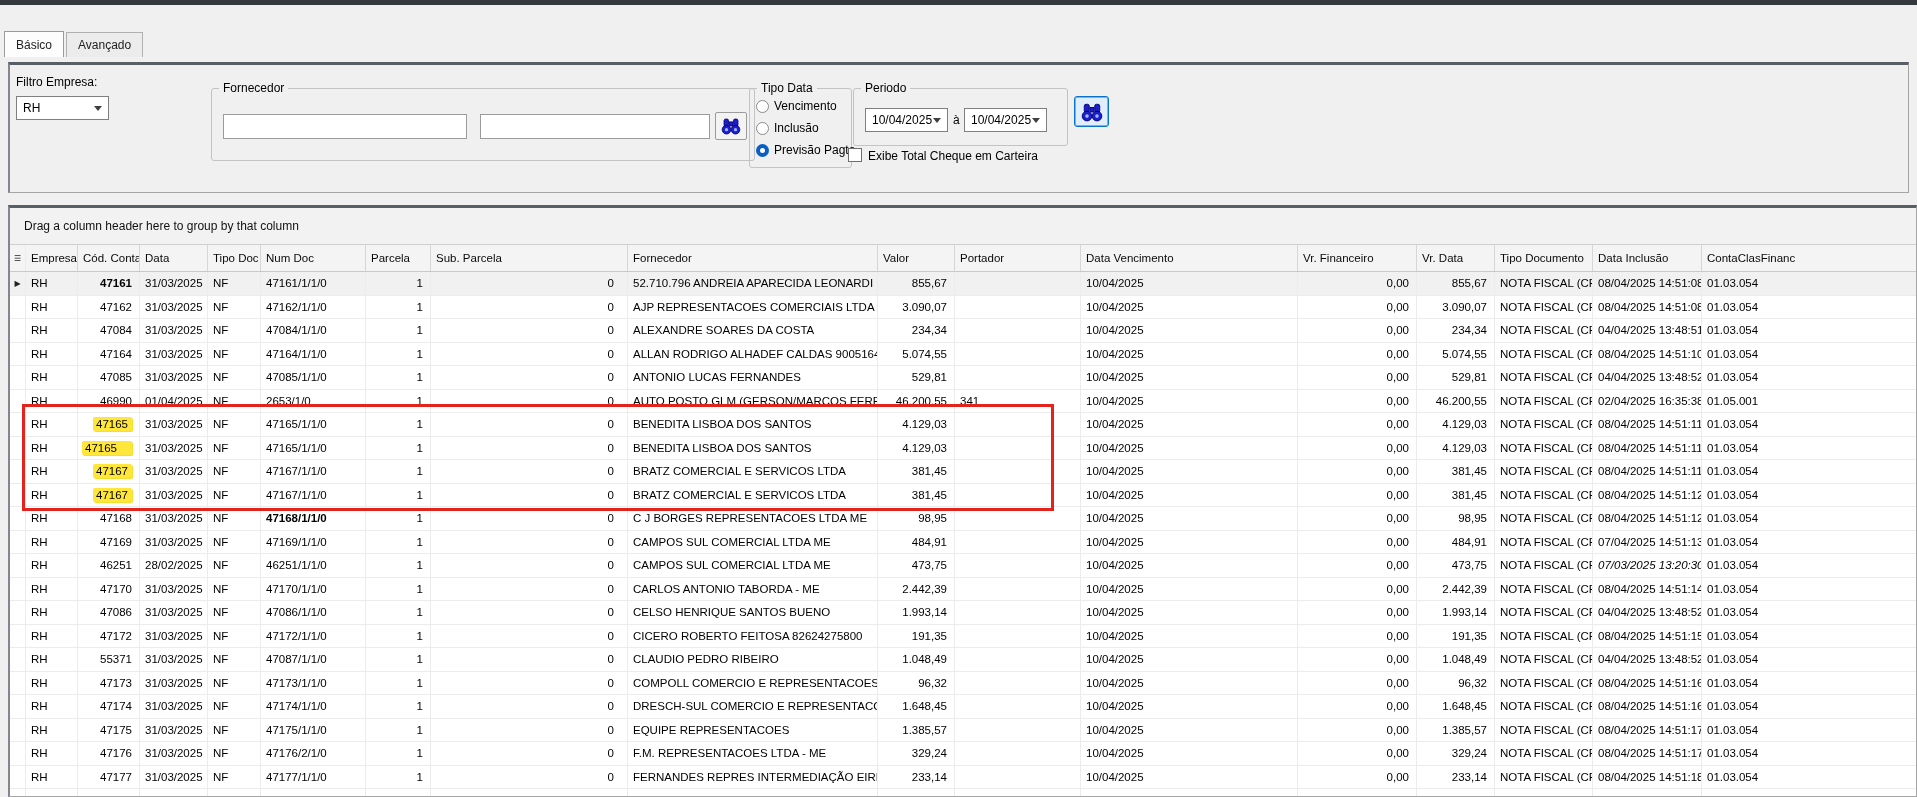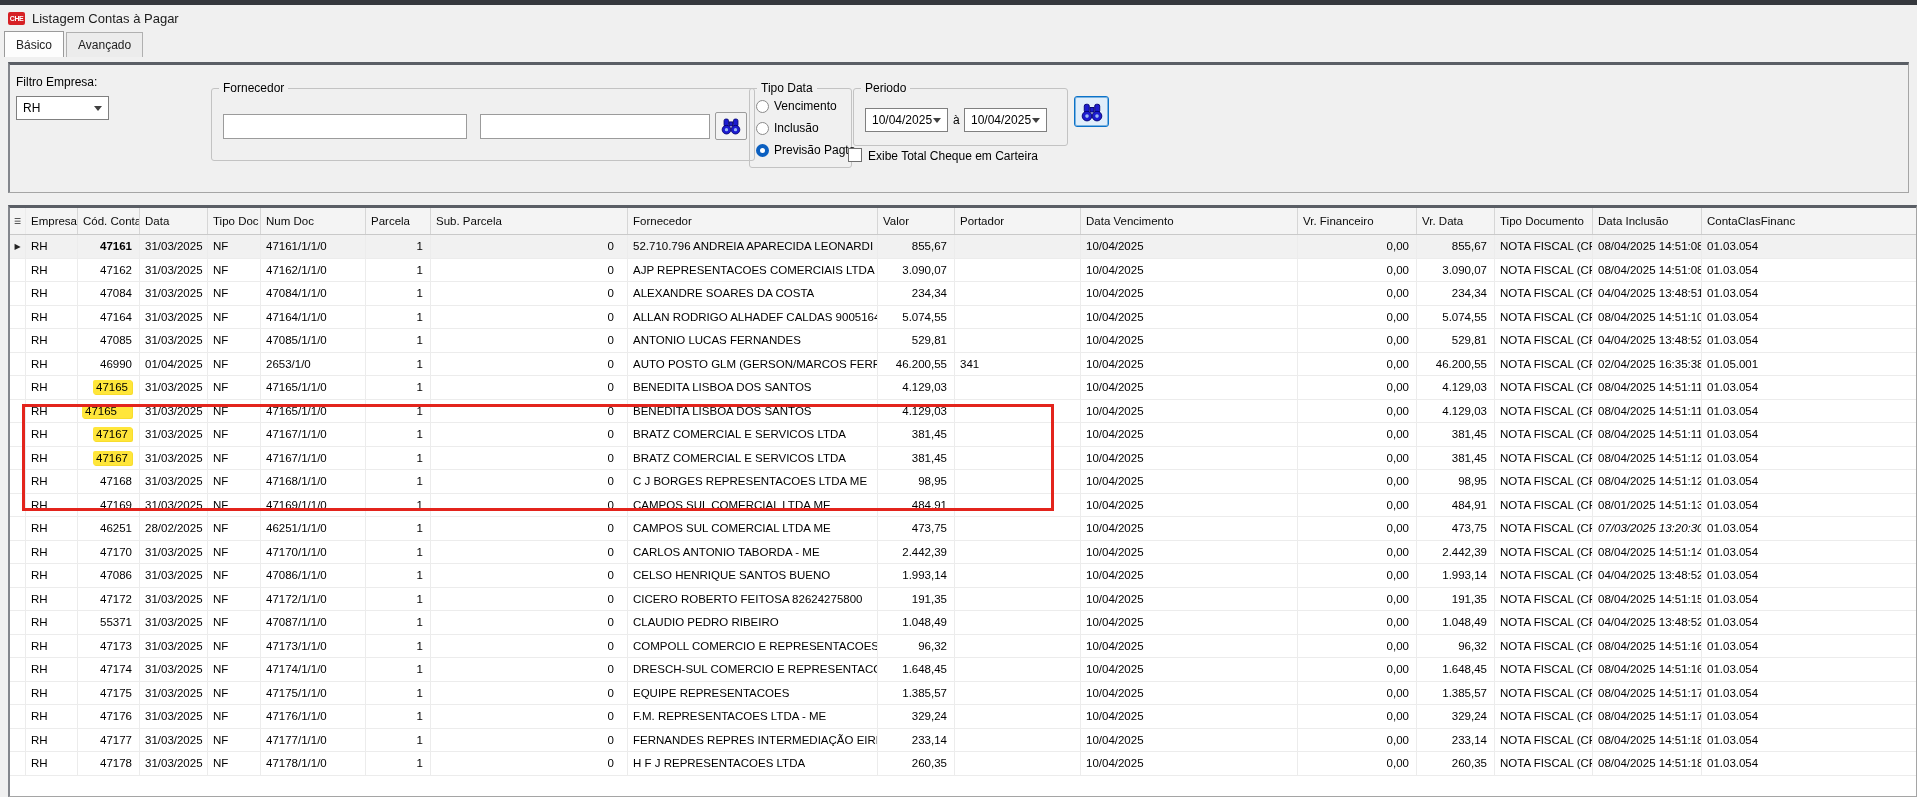--- a/index.html
+++ b/index.html
@@ -47,24 +47,20 @@
   .hl{background:#ffe63a;padding:1px 4px 1px 3px;border-radius:2px;box-shadow:1px 1px 0 #f8dd2e;}
   .hl.ext{padding-right:15px;}
   .binoc{display:block;}
 </style>
 </head>
 <body>
 
 <div class="screen">
   <div class="top-strip"></div>
 
-  <div class="titlebar">
-    <span class="app-icon">CHE</span>
-    <span class="title-text">Listagem Contas à Pagar</span>
-  </div>
 
   <div class="tabstrip">
     <div class="tab active">Básico</div>
     <div class="tab">Avançado</div>
   </div>
 
   <div class="panel filter-panel">
     <div class="flabel" style="left:6px;top:10px;">Filtro Empresa:</div>
     <div class="combo" style="left:6px;top:31px;width:93px;height:24px;">
       <span>RH</span>
@@ -132,20 +128,21 @@
         <circle cx="7.5" cy="15.5" r="2" fill="#9db9f2"></circle>
         <circle cx="18.5" cy="15.5" r="2" fill="#9db9f2"></circle>
       </svg>
     </div>
 
     <span class="cbox" style="left:838px;top:83px;"></span>
     <span class="flabel" style="left:858px;top:84px;">Exibe Total Cheque em Carteira</span>
   </div>
 
   <div class="panel grid-panel">
+    <div class="group-bar">Drag a column header here to group by that column</div>
     <div class="hdr-row" id="hdr-row">
         <div class="ind-cell" style="background: rgb(244, 244, 244);">☰</div>
         <div class="hdr-cell" style="width: 52px;">Empresa</div>
         <div class="hdr-cell" style="width: 62px;">Cód. Contas</div>
         <div class="hdr-cell" style="width: 68px;">Data</div>
         <div class="hdr-cell" style="width: 53px;">Tipo Doc</div>
         <div class="hdr-cell" style="width: 105px;">Num Doc</div>
         <div class="hdr-cell" style="width: 65px;">Parcela</div>
         <div class="hdr-cell" style="width: 197px;">Sub. Parcela</div>
         <div class="hdr-cell" style="width: 250px;">Fornecedor</div>
@@ -356,21 +353,21 @@
           <div class="cell l" style="width: 98px;">NOTA FISCAL (CP)</div>
           <div class="cell l" style="width: 109px;">08/04/2025 14:51:12</div>
           <div class="cell l" style="width: 233px;">01.03.054</div>
         </div>
         <div class="grid-row">
           <div class="ind-cell"></div>
           <div class="cell l" style="width: 52px;">RH</div>
           <div class="cell r" style="width: 62px;">47168</div>
           <div class="cell l" style="width: 68px;">31/03/2025</div>
           <div class="cell l" style="width: 53px;">NF</div>
-          <div class="cell l" style="width: 105px;">47168/1/1/0</div>
+          <div class="cell l" style="width: 105px; font-weight: bold;">47168/1/1/0</div>
           <div class="cell r" style="width: 65px;">1</div>
           <div class="cell r sub" style="width: 197px;">0</div>
           <div class="cell l" style="width: 250px;">C J BORGES REPRESENTACOES LTDA ME</div>
           <div class="cell r" style="width: 77px;">98,95</div>
           <div class="cell l" style="width: 126px;"></div>
           <div class="cell l" style="width: 217px;">10/04/2025</div>
           <div class="cell r" style="width: 119px;">0,00</div>
           <div class="cell r" style="width: 78px;">98,95</div>
           <div class="cell l" style="width: 98px;">NOTA FISCAL (CP)</div>
           <div class="cell l" style="width: 109px;">08/04/2025 14:51:12</div>
@@ -385,21 +382,21 @@
           <div class="cell l" style="width: 105px;">47169/1/1/0</div>
           <div class="cell r" style="width: 65px;">1</div>
           <div class="cell r sub" style="width: 197px;">0</div>
           <div class="cell l" style="width: 250px;">CAMPOS SUL COMERCIAL LTDA ME</div>
           <div class="cell r" style="width: 77px;">484,91</div>
           <div class="cell l" style="width: 126px;"></div>
           <div class="cell l" style="width: 217px;">10/04/2025</div>
           <div class="cell r" style="width: 119px;">0,00</div>
           <div class="cell r" style="width: 78px;">484,91</div>
           <div class="cell l" style="width: 98px;">NOTA FISCAL (CP)</div>
-          <div class="cell l" style="width: 109px;">08/01/2025 14:51:13</div>
+          <div class="cell l" style="width: 109px;">07/04/2025 14:51:13</div>
           <div class="cell l" style="width: 233px;">01.03.054</div>
         </div>
         <div class="grid-row">
           <div class="ind-cell"></div>
           <div class="cell l" style="width: 52px;">RH</div>
           <div class="cell r" style="width: 62px;">46251</div>
           <div class="cell l" style="width: 68px;">28/02/2025</div>
           <div class="cell l" style="width: 53px;">NF</div>
           <div class="cell l" style="width: 105px;">46251/1/1/0</div>
           <div class="cell r" style="width: 65px;">1</div>
@@ -546,21 +543,21 @@
           <div class="cell l" style="width: 98px;">NOTA FISCAL (CP)</div>
           <div class="cell l" style="width: 109px;">08/04/2025 14:51:17</div>
           <div class="cell l" style="width: 233px;">01.03.054</div>
         </div>
         <div class="grid-row">
           <div class="ind-cell"></div>
           <div class="cell l" style="width: 52px;">RH</div>
           <div class="cell r" style="width: 62px;">47176</div>
           <div class="cell l" style="width: 68px;">31/03/2025</div>
           <div class="cell l" style="width: 53px;">NF</div>
-          <div class="cell l" style="width: 105px;">47176/1/1/0</div>
+          <div class="cell l" style="width: 105px;">47176/2/1/0</div>
           <div class="cell r" style="width: 65px;">1</div>
           <div class="cell r sub" style="width: 197px;">0</div>
           <div class="cell l" style="width: 250px;">F.M. REPRESENTACOES LTDA - ME</div>
           <div class="cell r" style="width: 77px;">329,24</div>
           <div class="cell l" style="width: 126px;"></div>
           <div class="cell l" style="width: 217px;">10/04/2025</div>
           <div class="cell r" style="width: 119px;">0,00</div>
           <div class="cell r" style="width: 78px;">329,24</div>
           <div class="cell l" style="width: 98px;">NOTA FISCAL (CP)</div>
           <div class="cell l" style="width: 109px;">08/04/2025 14:51:17</div>

